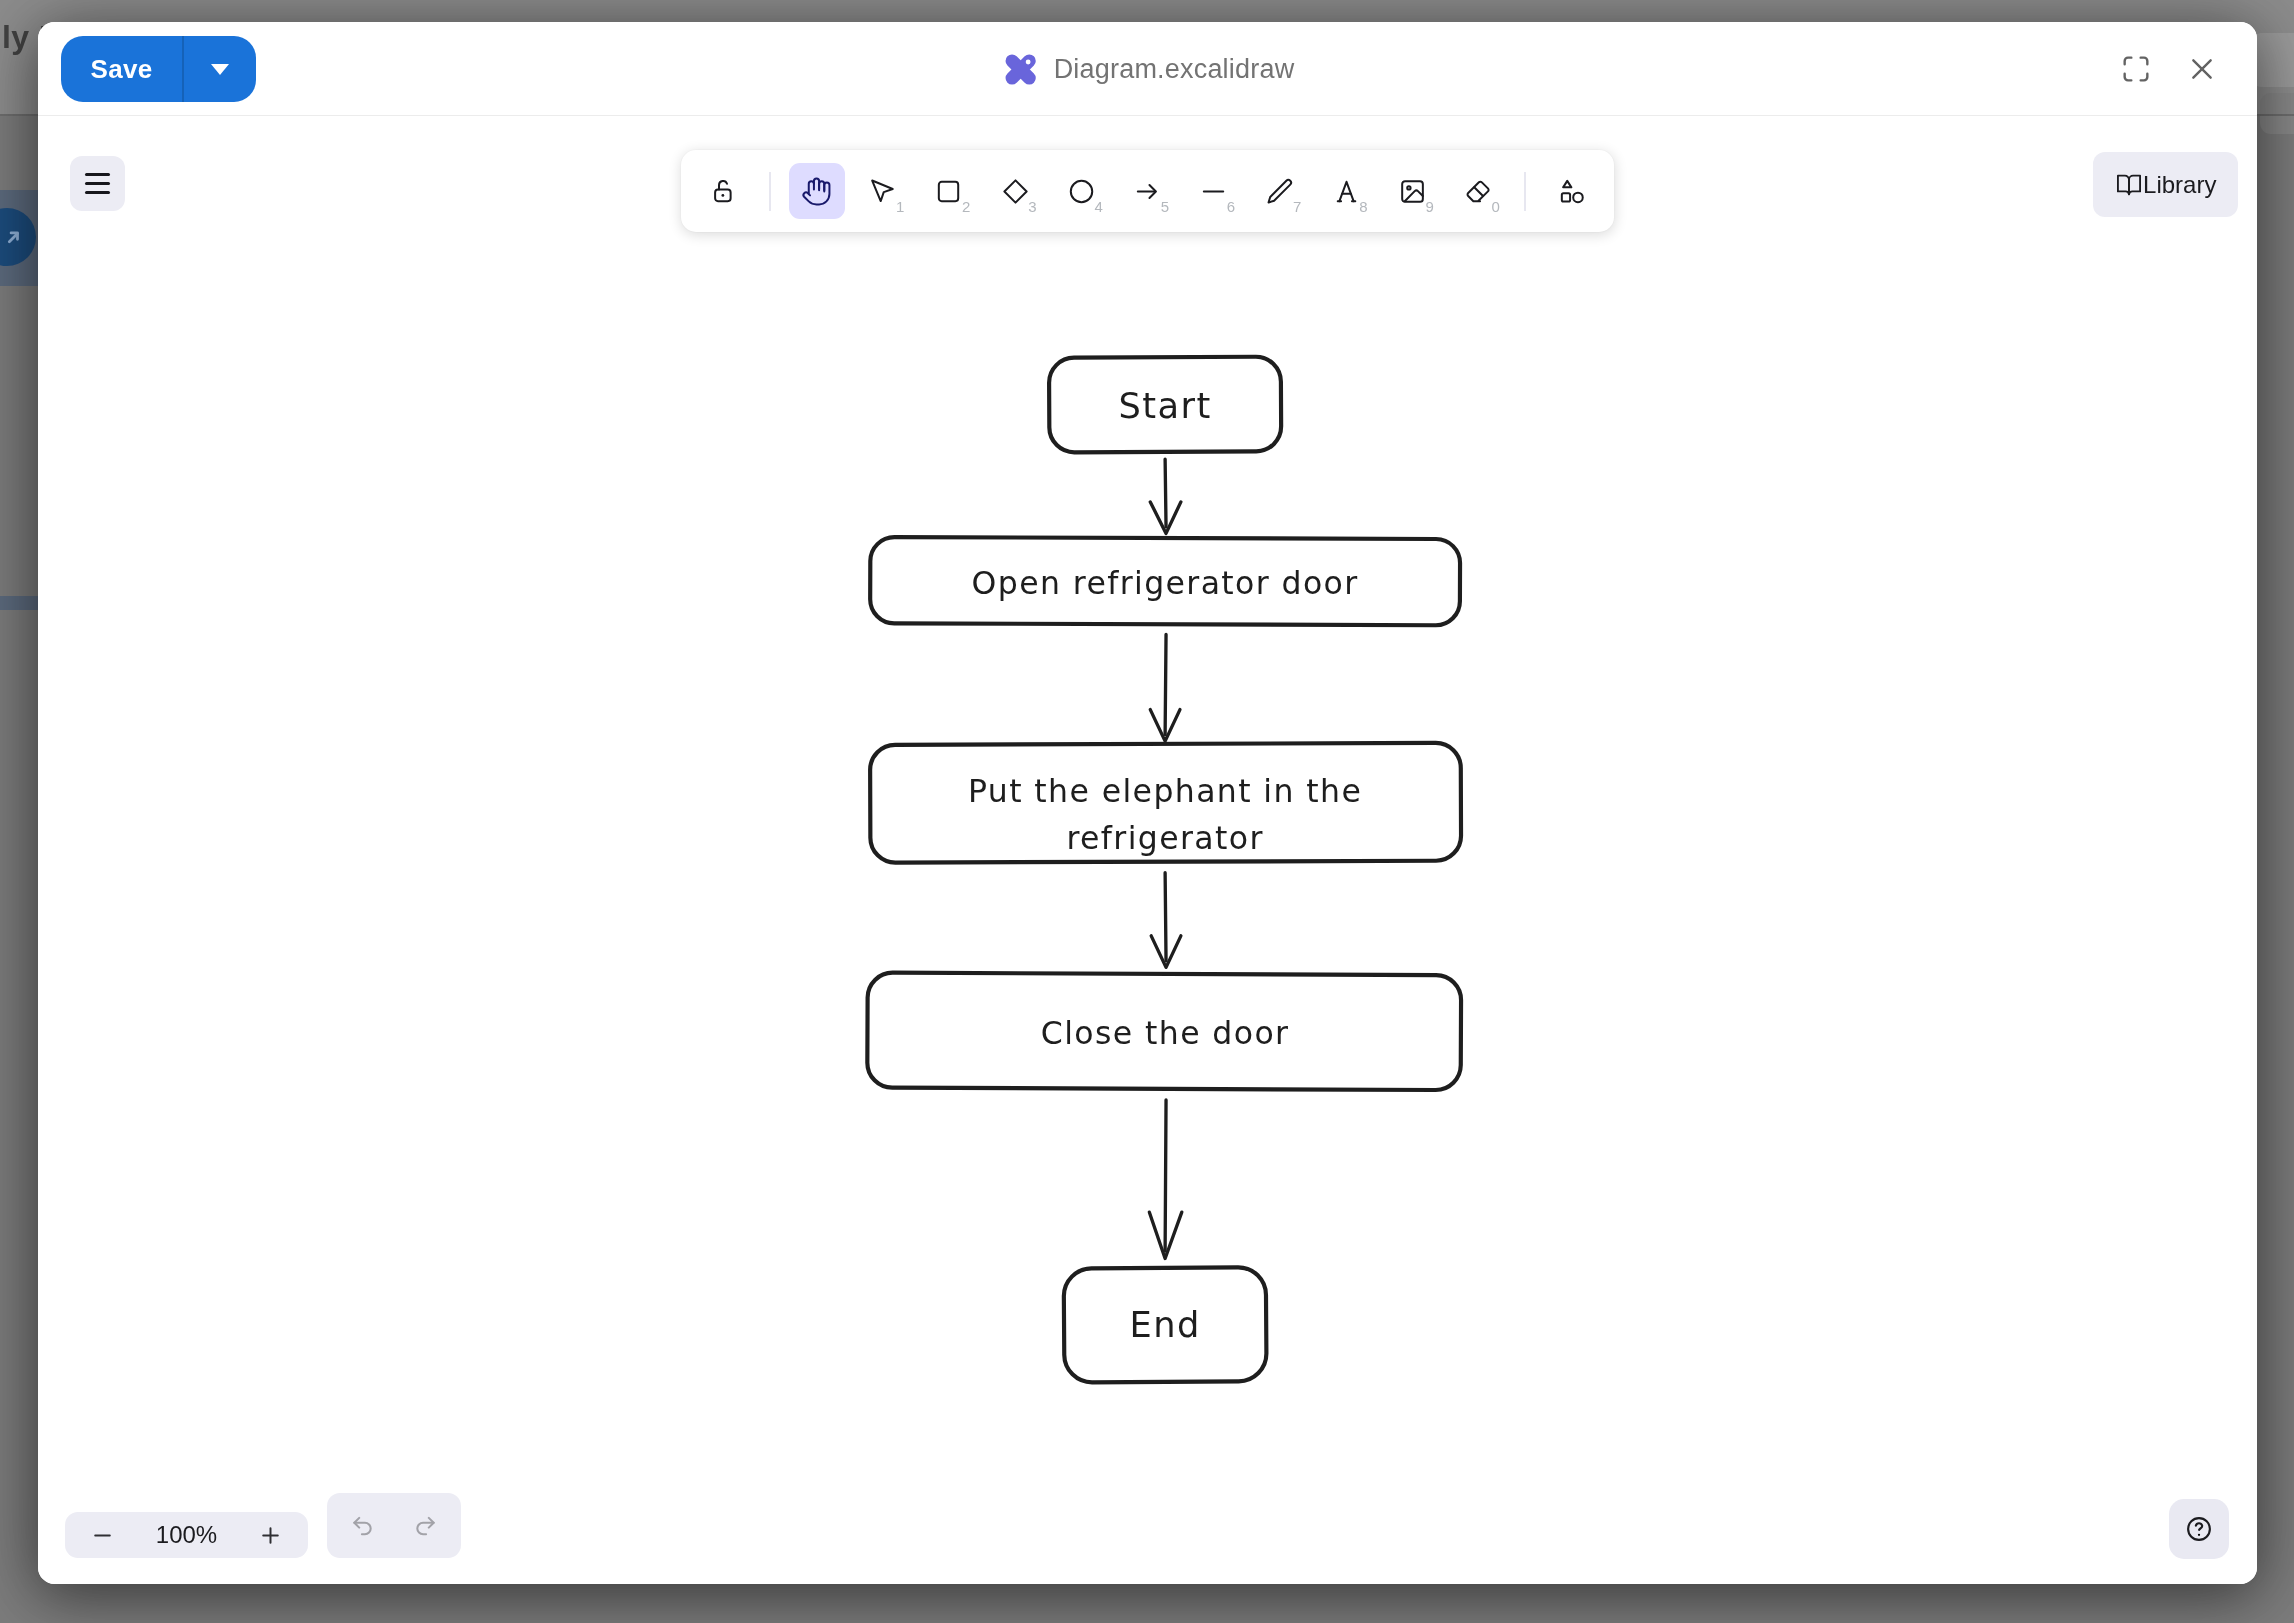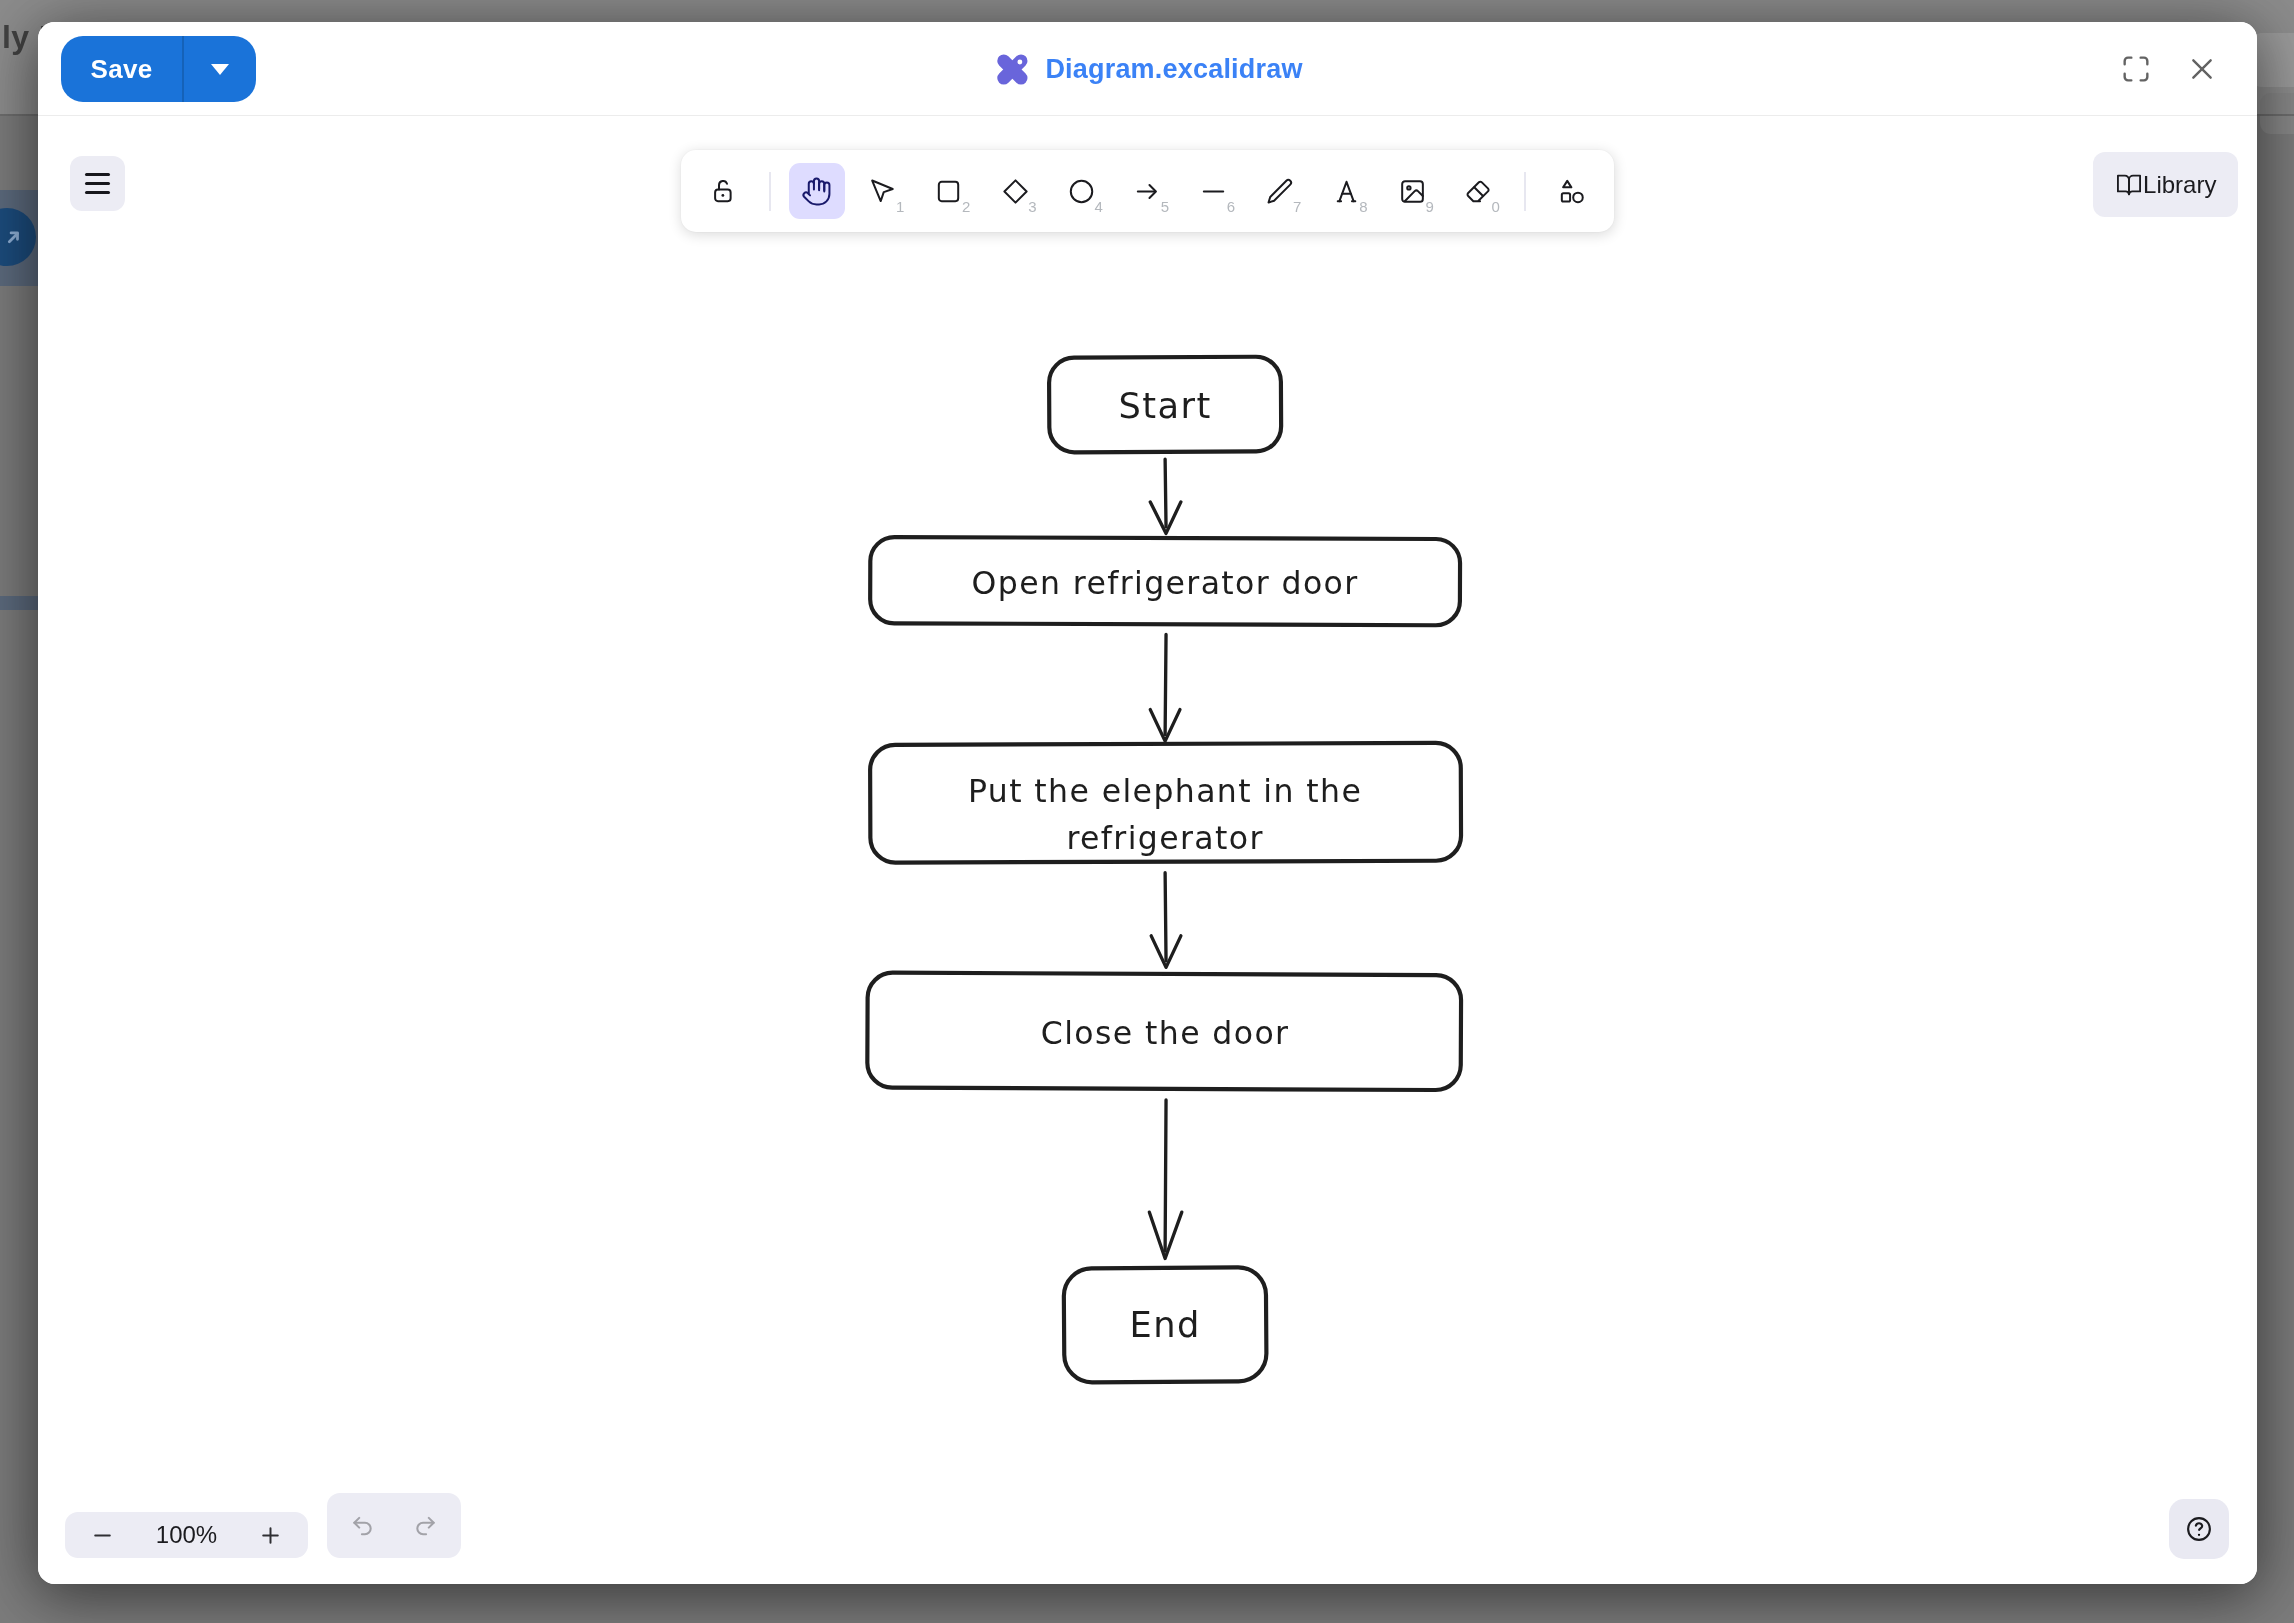--- a/index.html
+++ b/index.html
@@ -45,21 +45,21 @@
     font-size:26px; font-weight:600; letter-spacing:0.3px; }
   .save-sep { width:1.9px; background:#1562b8; }
   .save-caret-btn { width:72px; display:flex; align-items:center; justify-content:center; }
   .caret-down { width:0; height:0; border-left:9.3px solid transparent; border-right:9.3px solid transparent; border-top:11px solid #ffffff; }
 
   .title-group {
     position:absolute; left:50%; top:0; height:94px; transform:translateX(-50%);
     display:flex; align-items:center; gap:14px;
   }
   .app-logo { width:39px; height:39px; }
-  .modal-title { font-size:27px; font-weight:700; color:#3b82f6; letter-spacing:0.2px; }
+  .modal-title { font-size:27px; font-weight:400; color:#737373; letter-spacing:0.2px; }
 
   .win-actions { position:absolute; right:33px; top:0; height:94px; display:flex; align-items:center; gap:20.4px; }
   .win-btn { width:45px; height:45px; display:flex; align-items:center; justify-content:center; border-radius:9.3px; }
   .win-btn svg { width:32px; height:32px; stroke:#636363; stroke-width:1.8; fill:none; stroke-linecap:round; stroke-linejoin:round; }
 
   
   .canvas { position:absolute; left:0; top:96px; width:2219px; height:1466px; background:#ffffff; }
 
   .menu-btn {
     position:absolute; left:32px; top:38px; width:55px; height:55px; border-radius:12px;

